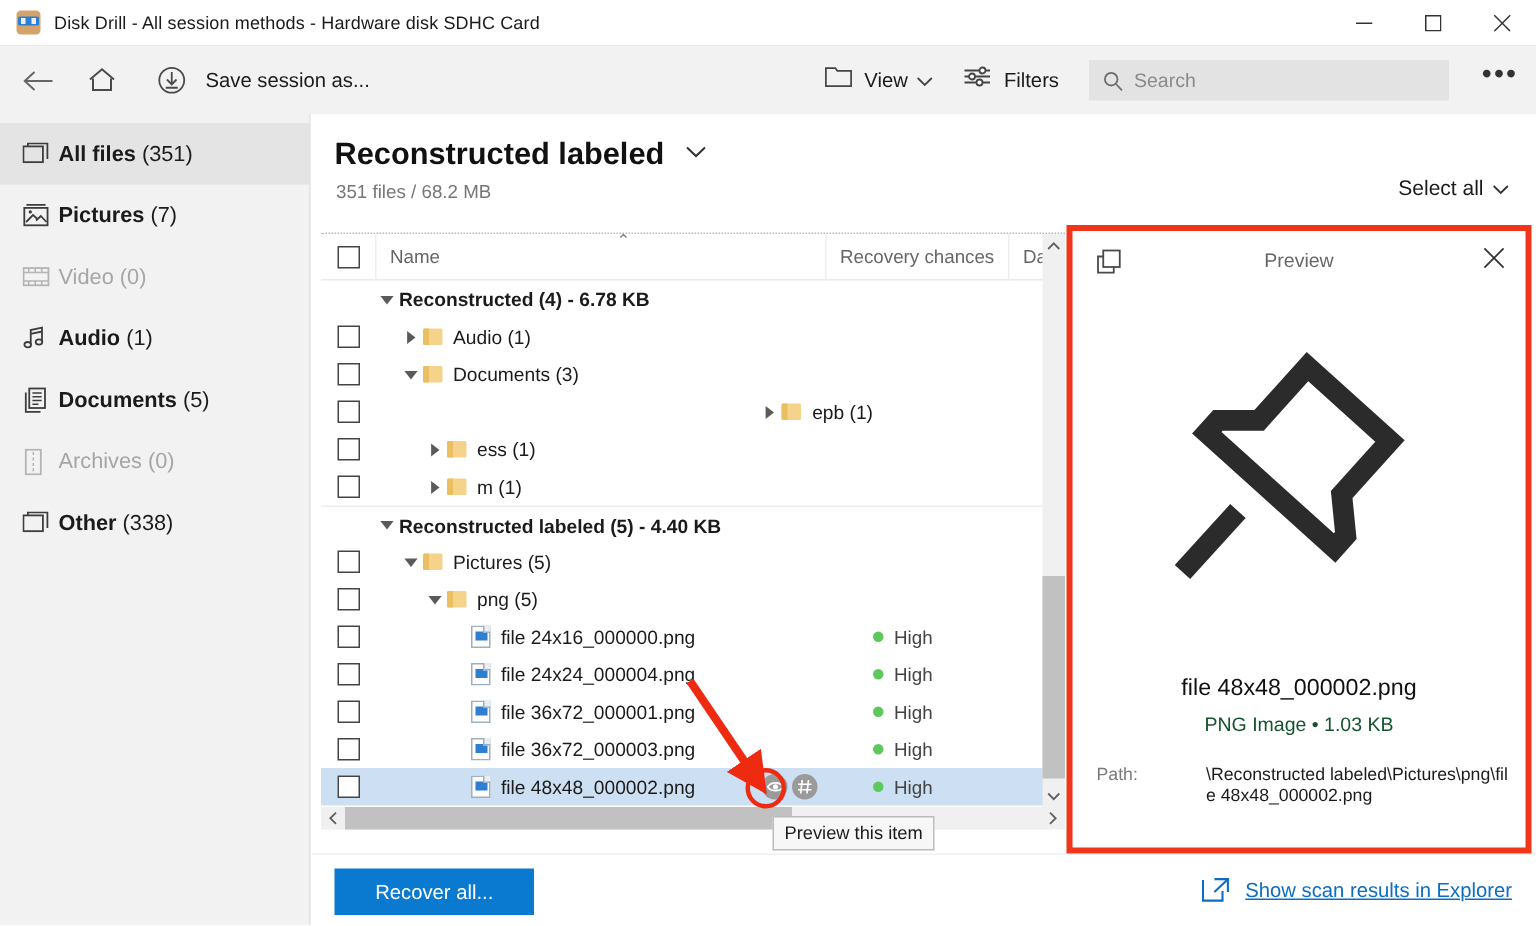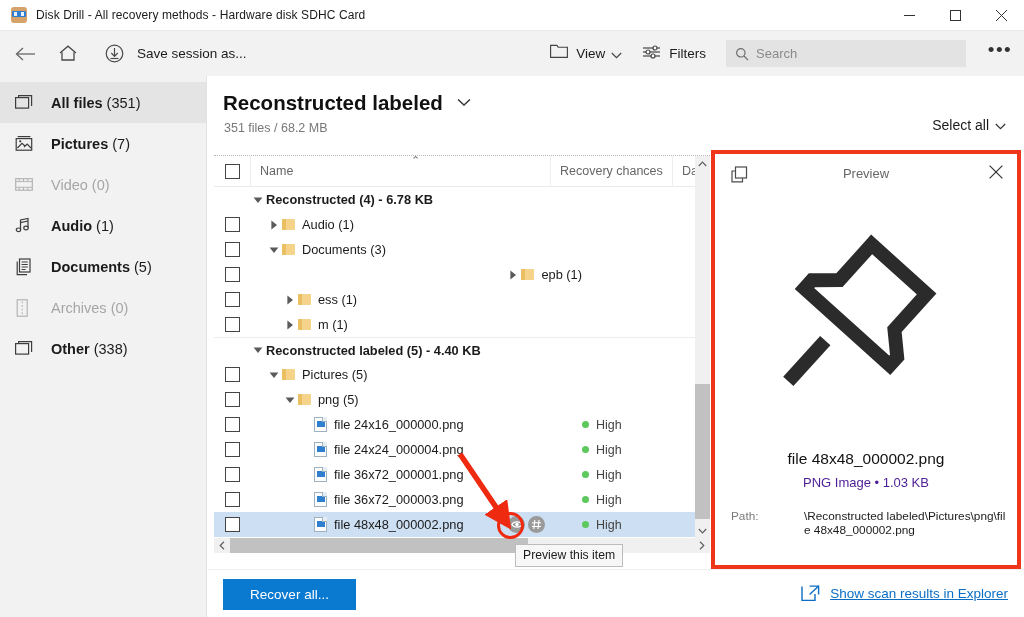--- a/index.html
+++ b/index.html
@@ -93,21 +93,21 @@
     background: #f2f2f2;
     border-right: 1px solid #e2e2e2;
     padding-top: 6px;
   }
   .side-item {
     height: 41px; display: flex; align-items: center; padding-left: 15px;
   }
   .side-item.active { background: #e4e4e4; }
   .side-ico { width: 22px; display: flex; align-items: center; justify-content: flex-start; color: #3d3d3d; flex: none; }
   .side-label {
-    margin-left: 14px; font-size: 14.5px; color: #1b1b1b; font-weight: bold;
+    margin-left: 2px; font-size: 14.5px; color: #1b1b1b; font-weight: bold;
     white-space: nowrap;
   }
   .side-item.disabled .side-label { color: #a6a6a6; font-weight: normal; }
   .side-item.disabled .side-ico { color: #b4b4b4; }
   .side-label .cnt { font-weight: normal; }
 
   
   .main {
     position: absolute; top: 76px; left: 208px; width: 816px; height: 541px;
     background: #ffffff;
@@ -252,21 +252,21 @@
   .pv-image {
     position: absolute; left: 0; right: 0; top: 42px; height: 245px;
     display: flex; align-items: center; justify-content: center;
   }
   .pv-name {
     position: absolute; left: 0; right: 0; top: 296px; text-align: center;
     font-size: 15.5px; color: #111;
   }
   .pv-meta {
     position: absolute; left: 0; right: 0; top: 321px; text-align: center;
-    font-size: 13px; color: #4c1d95;
+    font-size: 13px; color: #14532d;
   }
   .pv-fields { position: absolute; left: 16px; top: 355px; right: 10px; font-size: 11.8px; }
   .pv-row { display: flex; margin-bottom: 4px; }
   .pv-key { width: 73px; color: #7a7a7a; flex: none; }
   .pv-val { color: #1b1b1b; word-break: break-all; }
 
   
   .bottom {
     position: absolute; left: 208px; bottom: 0; width: 816px; height: 48px;
     background: #fff; border-top: 1px solid #f0f0f0;
@@ -282,21 +282,21 @@
   }
   .explorer-link .el-ico { margin-right: 10px; display: flex; }
 </style>
 </head>
 <body>
 
 <div id="app">
 
   <div class="titlebar">
     <div class="title-icon"></div>
-    <div class="title-text">Disk Drill - All recovery methods - Hardware disk SDHC Card</div>
+    <div class="title-text">Disk Drill - All session methods - Hardware disk SDHC Card</div>
     <div class="win-controls">
       <div class="win-btn">
         <svg width="11" height="11" viewBox="0 0 11 11">
             <line x1="0" y1="5.5" x2="11" y2="5.5" stroke="#333" stroke-width="1"></line>
           </svg>
       </div>
       <div class="win-btn">
         <svg width="11" height="11" viewBox="0 0 11 11">
             <rect x="0.5" y="0.5" width="10" height="10" fill="none" stroke="#333" stroke-width="1"></rect>
           </svg>

